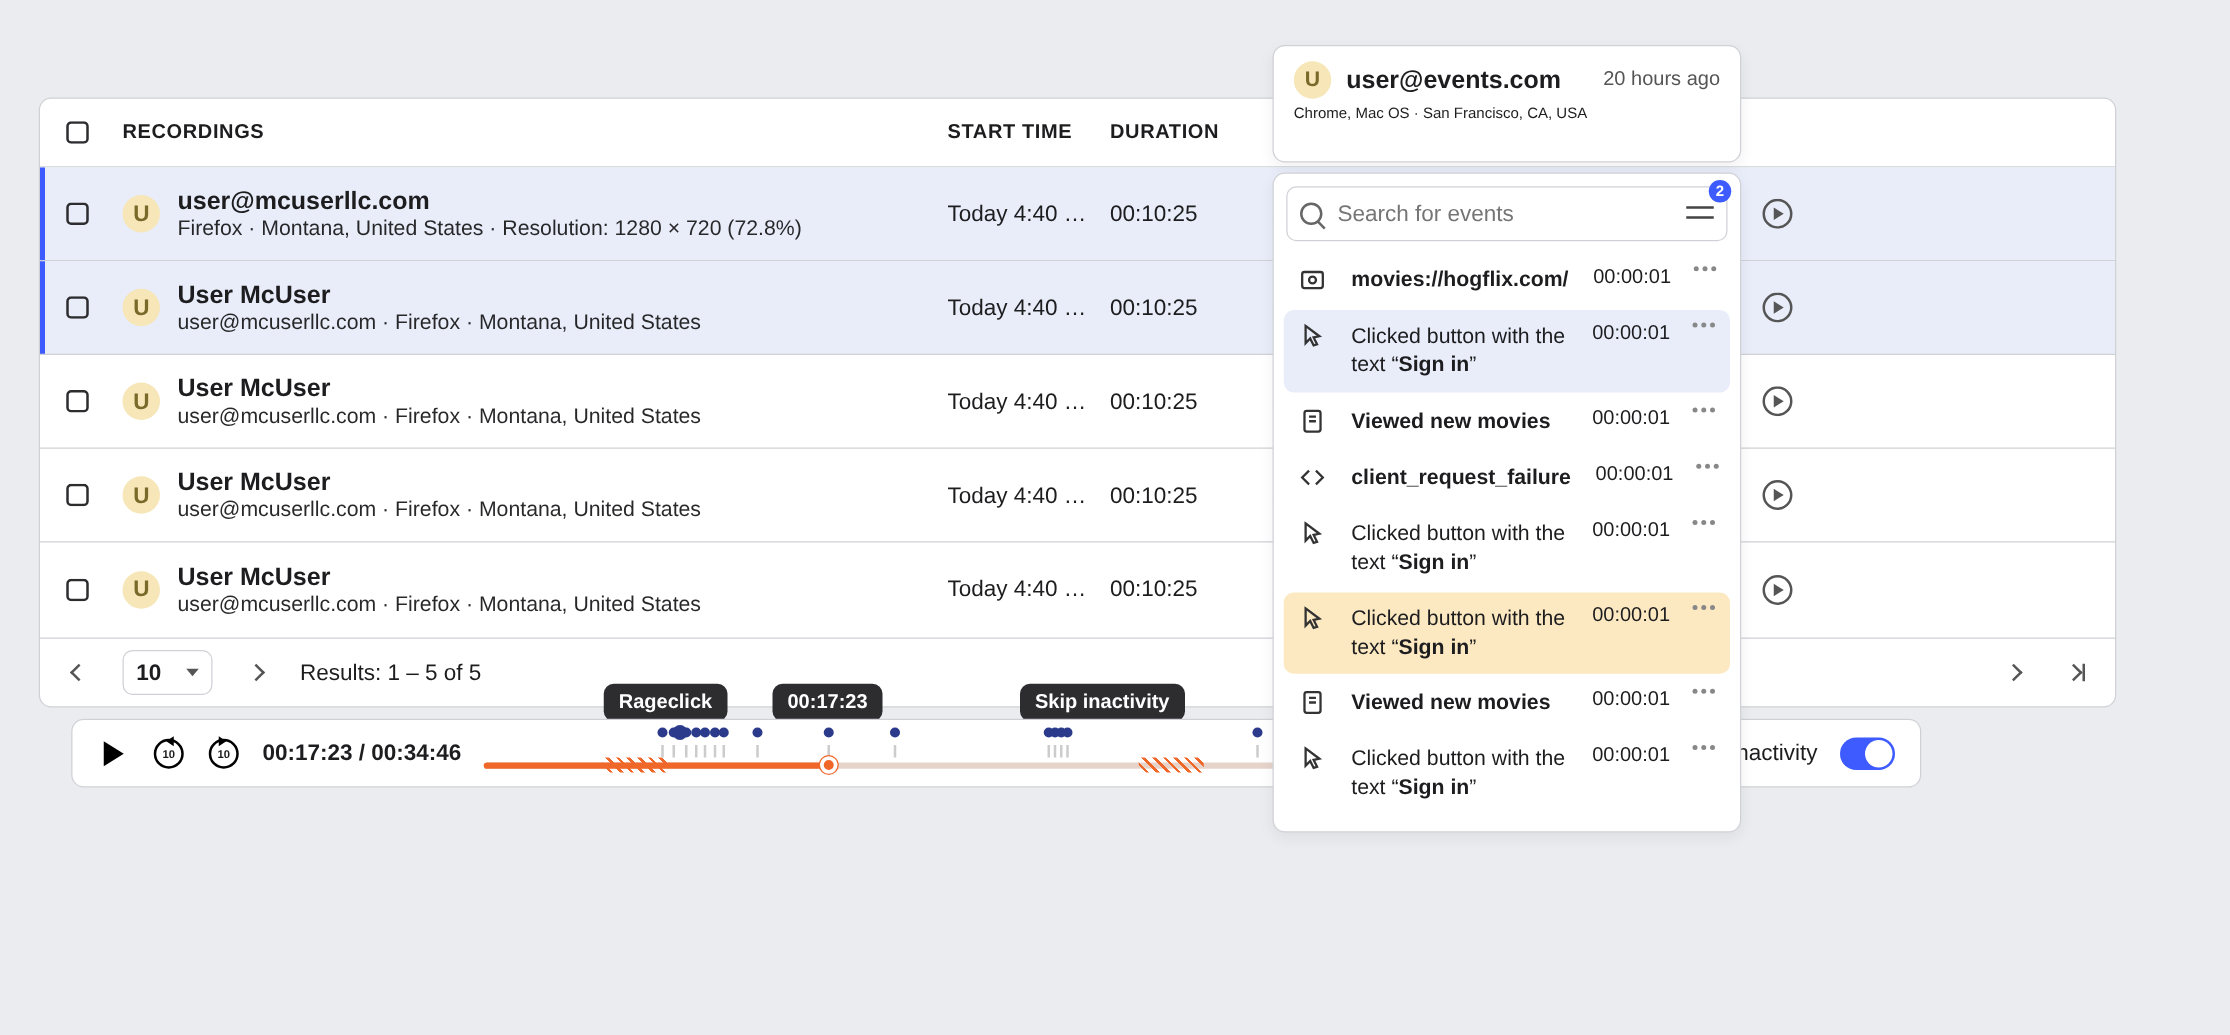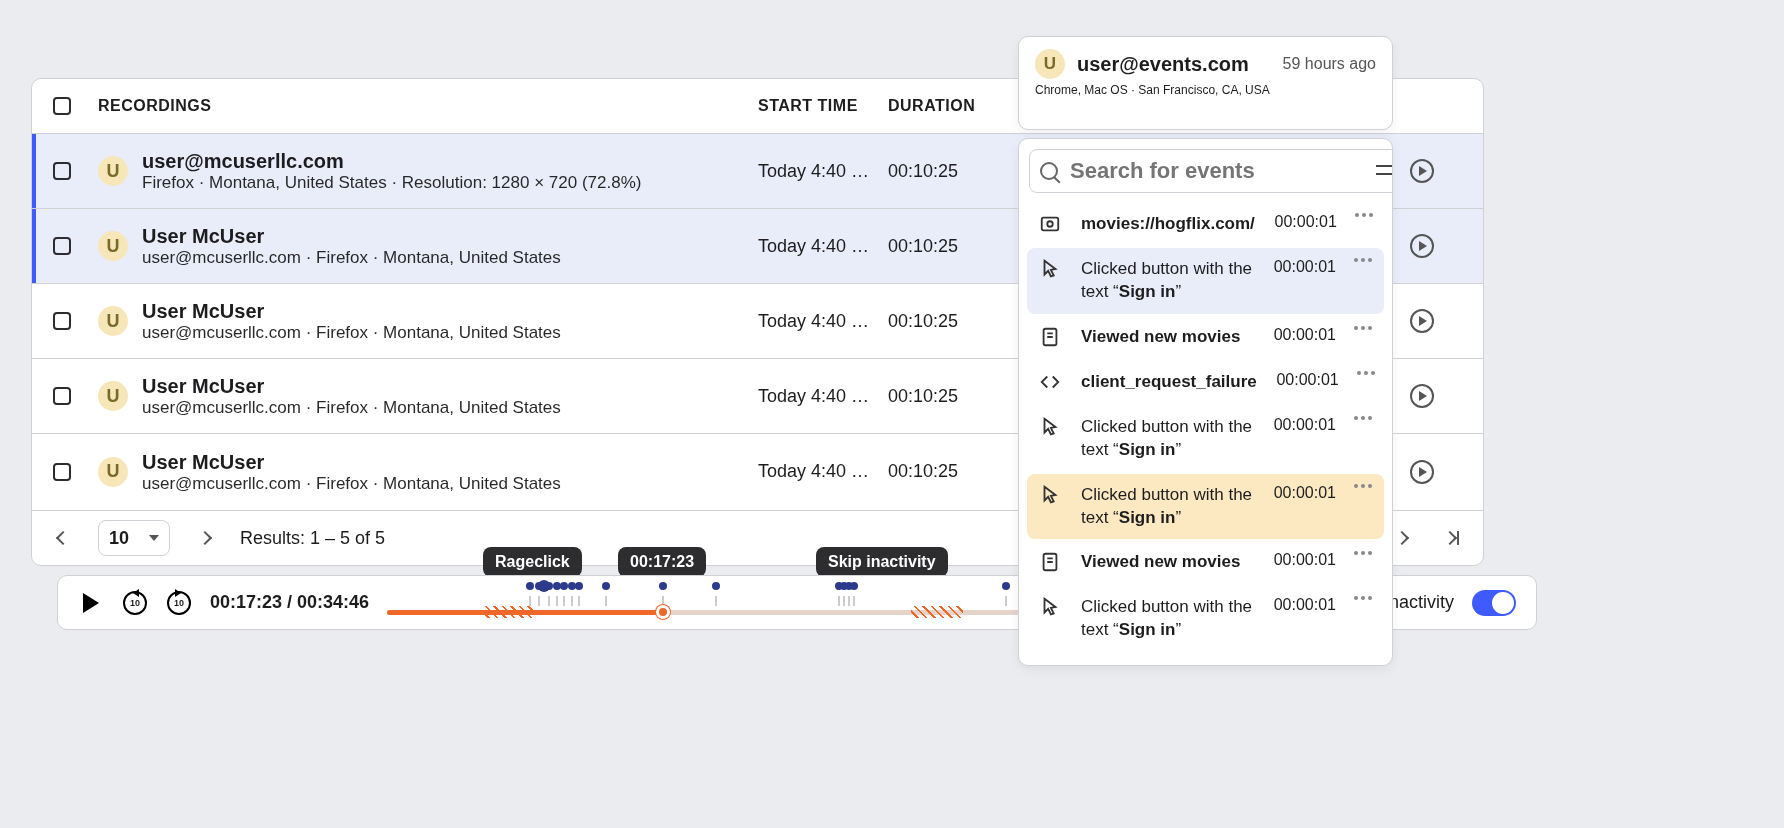--- a/index.html
+++ b/index.html
@@ -21,21 +21,21 @@
     height:828px;
     background:var(--gray-bg);
     font-family:-apple-system,BlinkMacSystemFont,"Segoe UI",Helvetica,Arial,sans-serif;
     color:var(--text);
     position:relative;
     overflow:hidden;
   }
   
   .table-card{
     position:absolute;
-    left:31px;top:78px;width:1453px;height:488px;
+    left:31px;top:78px;width:1662px;height:488px;
     background:#fff;
     border:1px solid var(--border);
     border-radius:10px;
     overflow:hidden;
   }
   .thead{
     display:grid;
     grid-template-columns:60px 660px 130px 130px 190px 180px 80px;
     align-items:center;
     height:55px;
@@ -135,21 +135,21 @@
     position:absolute;left:1018px;top:138px;width:375px;height:528px;
     background:#fff;border:1px solid var(--border);border-radius:10px;
     box-shadow:0 4px 12px rgba(0,0,0,.06);
     display:flex;flex-direction:column;overflow:hidden;
   }
   .search-row{padding:10px 10px 8px;display:flex;}
   .search-box{
     flex:1;height:44px;border:1px solid var(--border);border-radius:8px;
     display:flex;align-items:center;gap:10px;padding:0 10px;position:relative;
   }
-  .search-box input{flex:1;border:none;outline:none;font-size:22px;background:transparent;font-weight:bold;}
+  .search-box input{flex:1;border:none;outline:none;font-size:18px;background:transparent;}
   .badge{
     position:absolute;right:-4px;top:-6px;width:18px;height:18px;border-radius:50%;
     background:#3d5bff;color:#fff;font-size:12px;font-weight:700;
     display:flex;align-items:center;justify-content:center;
   }
   .ev-list{flex:1;overflow:hidden;}
   .ev{
     display:grid;grid-template-columns:34px 1fr 74px 28px;
     gap:8px;padding:10px 12px;align-items:flex-start;font-size:17px;
     margin:2px 8px;border-radius:8px;
@@ -402,21 +402,21 @@
   <div class="skip-label">kip inactivity</div>
   <div class="toggle">
       <div class="knob2"></div>
     </div>
 </div>
 
 <div class="popover">
   <div class="pop-head">
     <div class="avatar">U</div>
     <div class="pop-title">user@events.com</div>
-    <div class="pop-time">59 hours ago</div>
+    <div class="pop-time">20 hours ago</div>
   </div>
   <div class="pop-line">Chrome, Mac OS · San Francisco, CA, USA</div>
 </div>
 
 <div class="events">
   <div class="search-row">
     <div class="search-box">
       <div>
           <div class="magnify"></div>
         </div>

